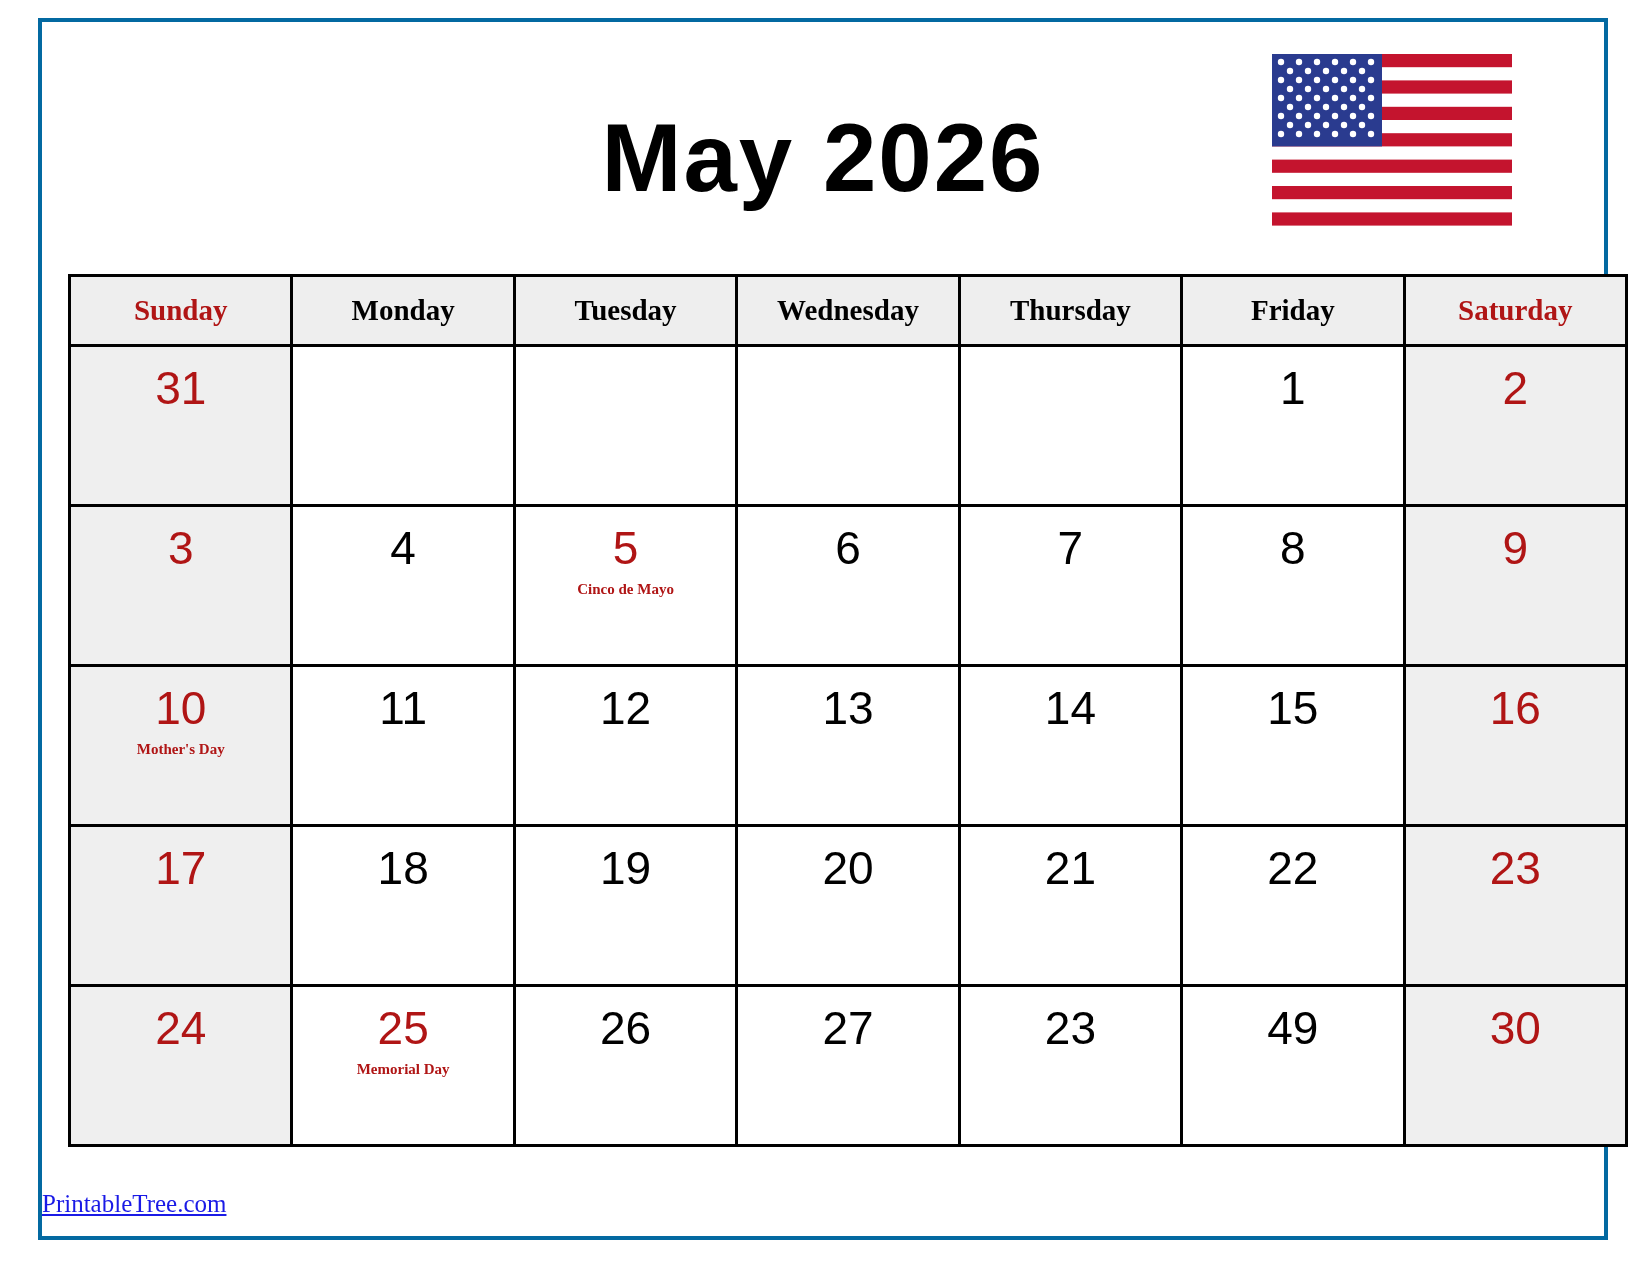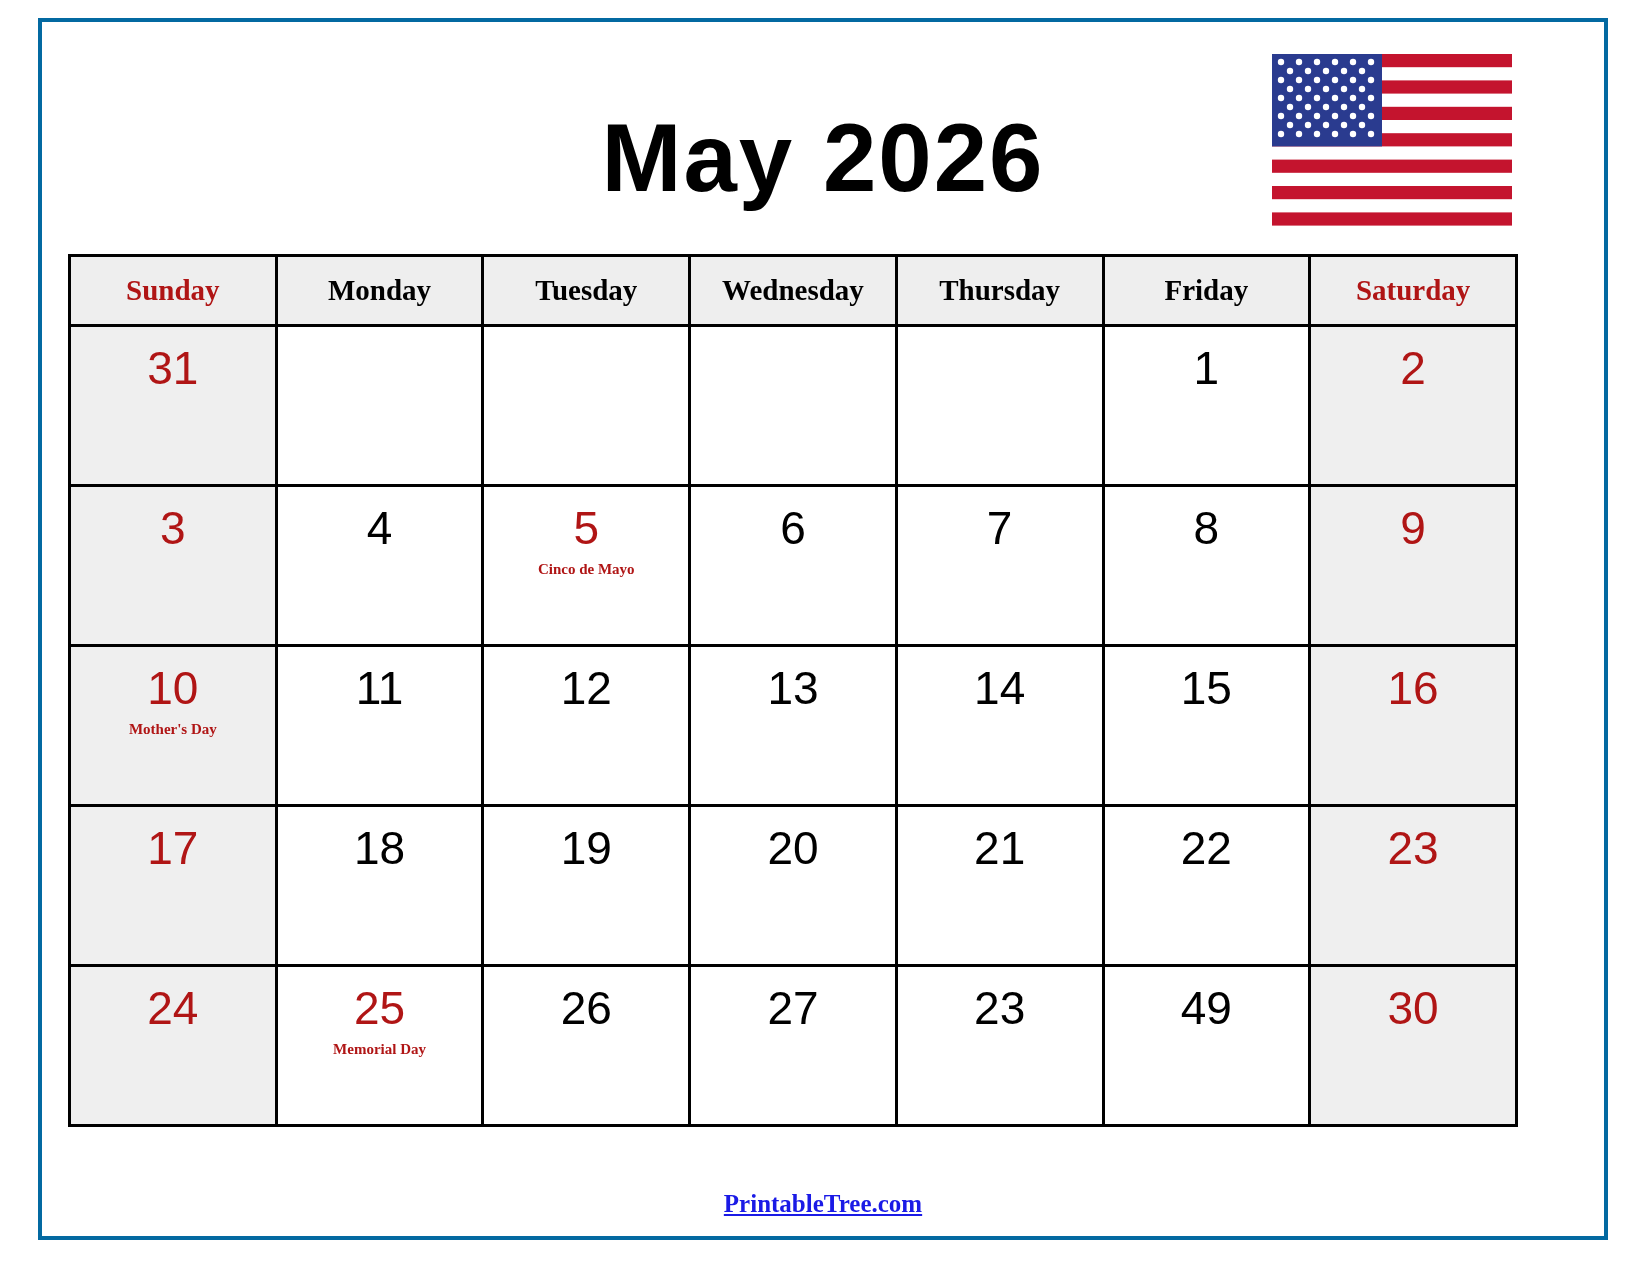--- a/index.html
+++ b/index.html
@@ -46,22 +46,22 @@
     right: 92px;
     top: 32px;
     width: 240px;
     height: 172px;
   }
   .flag svg { display: block; }
 
   .cal {
     position: absolute;
     left: 26px;
-    top: 232px;
-    width: 1450px;
+    top: 252px;
+    width: 1560px;
     border-collapse: collapse;
     table-layout: fixed;
   }
   .cal td, .cal th {
     border: 3px solid #000;
     box-sizing: border-box;
     padding: 0;
   }
   .cal thead th {
     height: 70px;
@@ -102,22 +102,20 @@
     font-weight: bold;
     color: #b01515;
     margin-top: 6px;
     font-family: "Liberation Serif", serif;
   }
   .footer {
     position: absolute;
     left: 0;
     right: 0;
     bottom: 18px;
-    text-align: center;
-    font-weight: bold;
   }
   .footer a {
     font-size: 25px;
     color: #1a1ae6;
     text-decoration: underline;
     font-family: "Liberation Serif", serif;
   }
 </style>
 </head>
 <body>

